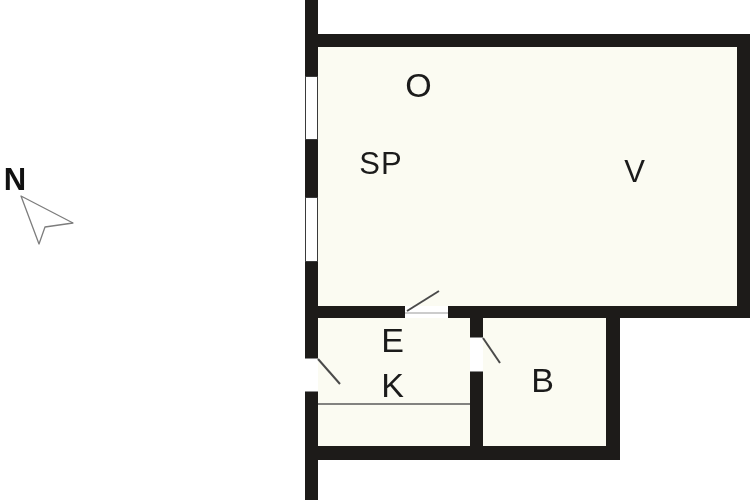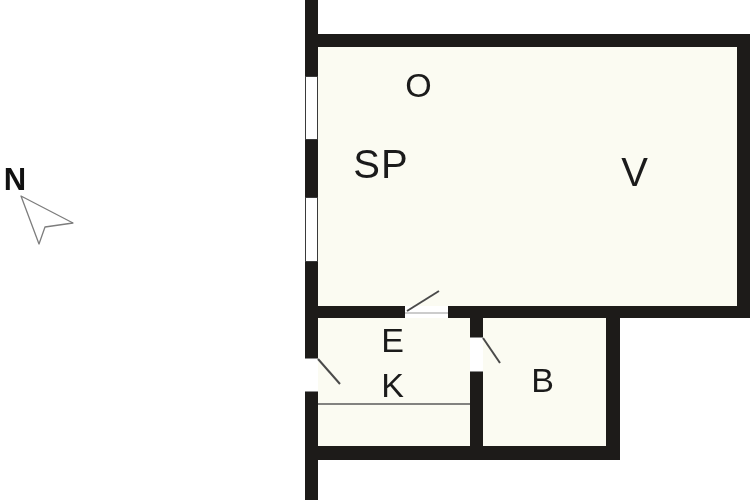--- a/index.html
+++ b/index.html
@@ -53,21 +53,21 @@
   .room-label {
     position: absolute;
     transform: translate(-50%, -50%);
     color: var(--label, #1b1b1b);
     font-size: 34px;
     font-weight: 400;
     letter-spacing: 1px;
     z-index: 5;
     white-space: nowrap;
   }
-  .room-label.big { font-size: 40px; }
+  .room-label.big { font-size: 31px; }
   .compass-label {
     position: absolute;
     transform: translate(-50%, -50%);
     color: #111111;
     font-size: 31px;
     font-weight: 600;
     z-index: 5;
   }
 </style>
 </head>

